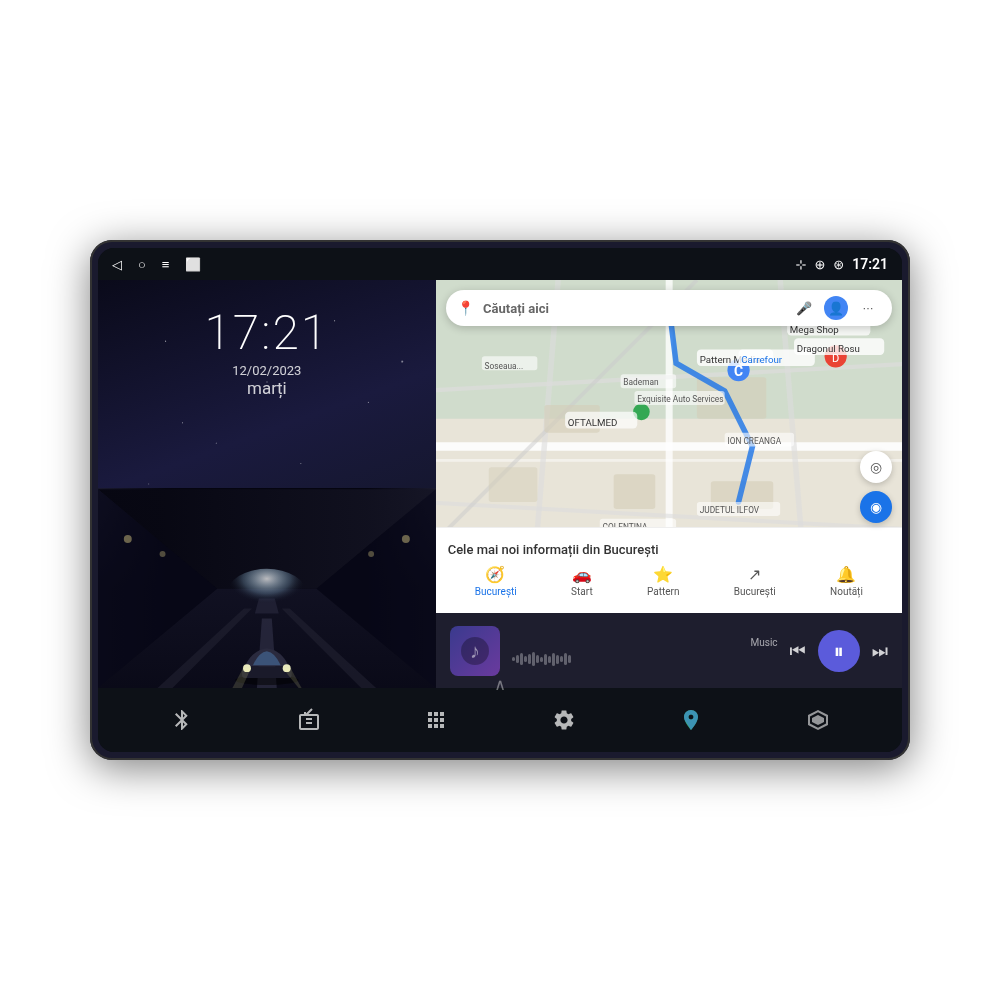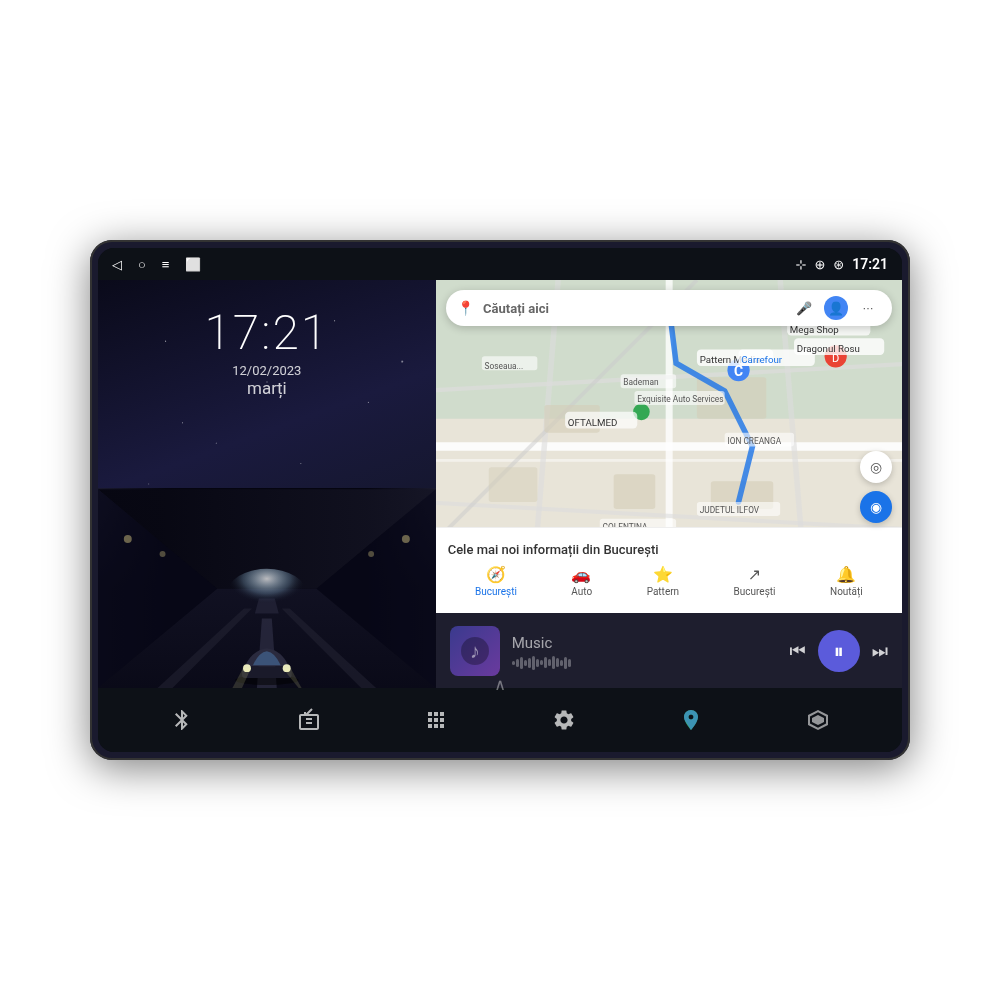--- a/index.html
+++ b/index.html
@@ -316,23 +316,24 @@
       flex: 1;
     }
 
     .music-title {
       font-size: 14px;
       font-weight: 600;
       color: #fff;
     }
 
     .music-artist {
-      font-size: 15px;
+      font-size: 10px;
       color: rgba(255,255,255,0.6);
       margin-top: 2px;
+      text-align: right;
     }
 
     .music-waveform {
       display: flex;
       align-items: center;
       gap: 1px;
       margin-top: 4px;
     }
 
     .music-waveform-bar {
@@ -609,21 +610,21 @@
 
           <div class="map-info-overlay">
             <div class="map-info-title">Cele mai noi informații din București</div>
             <div class="map-nav-tabs">
               <div class="map-nav-tab active">
                 <span class="map-nav-tab-icon">🧭</span>
                 <span>București</span>
               </div>
               <div class="map-nav-tab">
                 <span class="map-nav-tab-icon">🚗</span>
-                <span>Auto</span>
+                <span>Start</span>
               </div>
               <div class="map-nav-tab">
                 <span class="map-nav-tab-icon">⭐</span>
                 <span>Pattern</span>
               </div>
               <div class="map-nav-tab">
                 <span class="map-nav-tab-icon">↗</span>
                 <span>București</span>
               </div>
               <div class="map-nav-tab">

